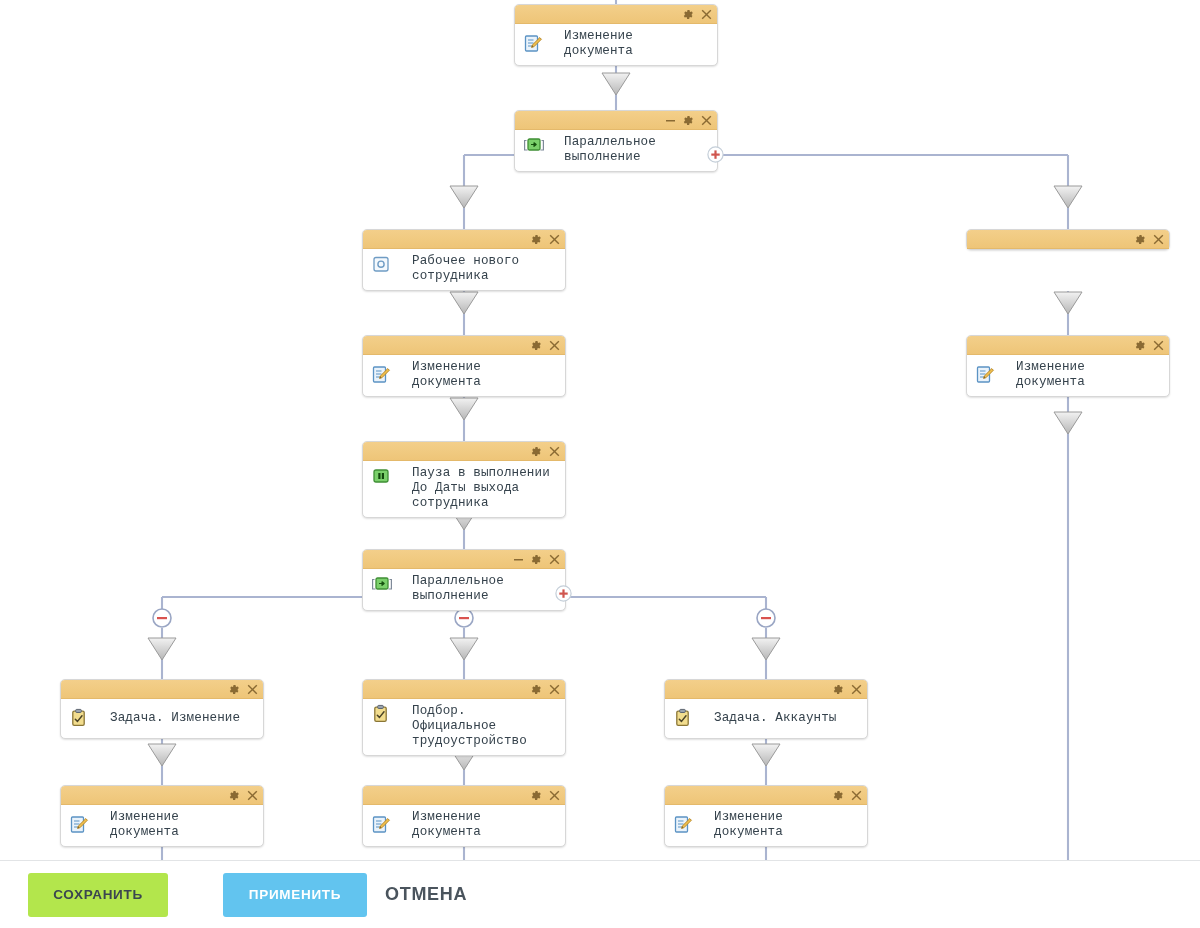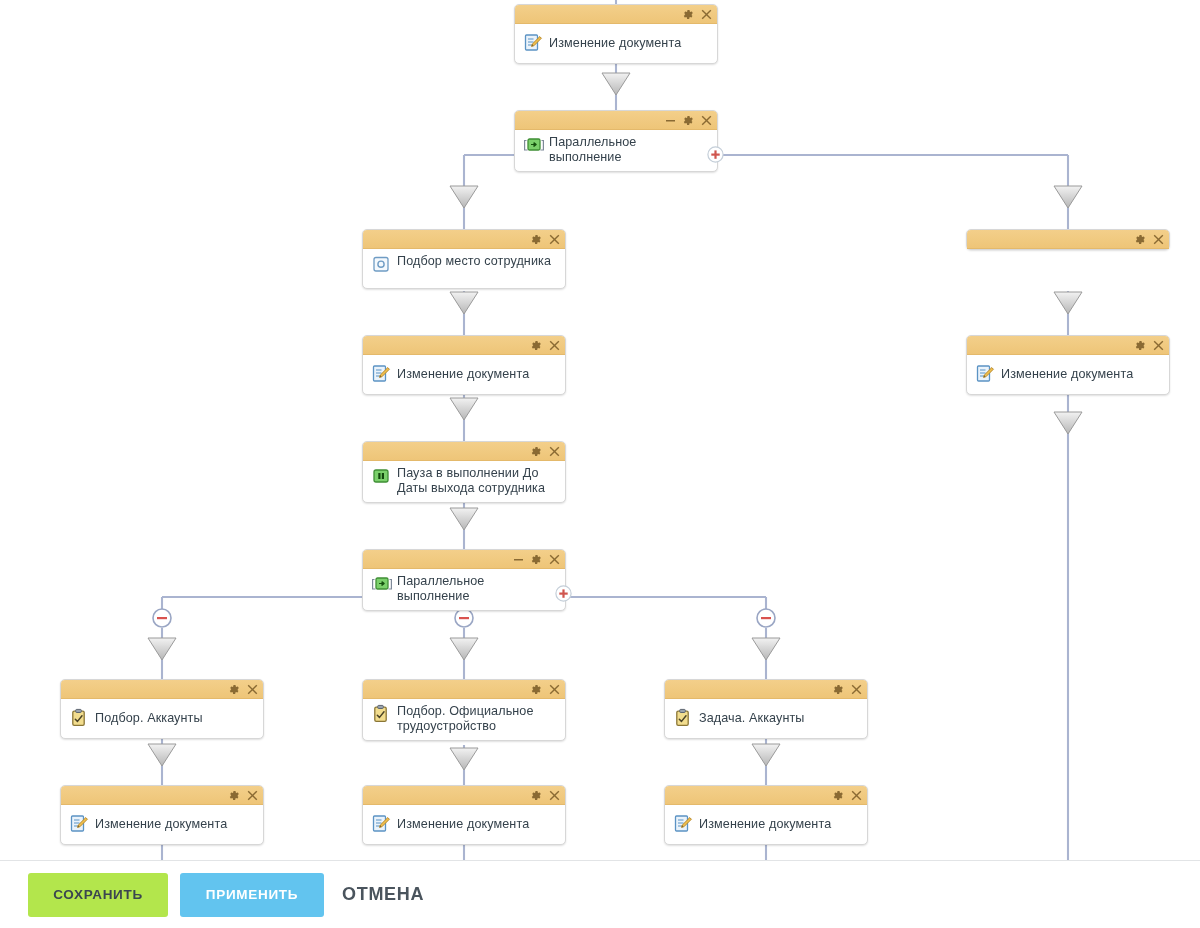--- a/index.html
+++ b/index.html
@@ -61,23 +61,24 @@
     width: 11px; height: 11px;
     position: relative;
     flex: 0 0 auto;
     cursor: pointer;
   }
   .hicon svg { display: block; }
 
   .node-body {
     display: flex;
     align-items: center;
-    gap: 6px;
+    gap: 21px;
     padding: 5px 8px 6px 8px;
     min-height: 39px;
+    font-family: Liberation Mono, monospace;
   }
   .node-ico {
     width: 20px; height: 20px;
     flex: 0 0 20px;
     position: relative;
   }
   .node-ico svg { display: block; }
   .node-label {
     font-size: 12.6px;
     line-height: 15px;
@@ -115,21 +116,21 @@
     font-weight: bold;
     letter-spacing: .7px;
     cursor: pointer;
     height: 44px;
     padding: 0 24px;
     display: inline-flex;
     align-items: center;
     justify-content: center;
   }
   .btn-save { background: #b3e64c; color: #3b4650; min-width: 140px; }
-  .btn-apply { background: #62c4ef; color: #ffffff; min-width: 144px; }
+  .btn-apply { background: #62c4ef; color: #ffffff; min-width: 144px; margin-left: 43px; }
   .btn-cancel {
     background: transparent; color: #4a545d;
     font-weight: bold; font-size: 18px; letter-spacing: .7px;
     padding: 0 6px; height: 44px; border: none; cursor: pointer;
     display: inline-flex; align-items: center;
   }
 </style>
 </head>
 <body>
 
@@ -298,21 +299,21 @@
               </svg>
             </span>
           </div>
           <div class="node-body">
             <span class="node-ico">
               <svg width="20" height="20" viewBox="0 0 20 20">
                 <rect x="3" y="3.5" width="14" height="13.5" rx="2" fill="#f4f9fd" stroke="#6f9cc4" stroke-width="1.3"></rect>
                 <circle cx="10" cy="10.2" r="3.1" fill="none" stroke="#6f9cc4" stroke-width="1.4"></circle>
               </svg>
             </span>
-            <span class="node-label">Подбор место сотрудника</span>
+            <span class="node-label">Рабочее нового сотрудника</span>
           </div>
         </div>
         <div class="node" style="left: 362px; top: 335px;">
           <div class="node-head">
             <span class="hicon">
               <svg width="11" height="11" viewBox="0 0 24 24" fill="#8a6a33">
                 <path d="M12 8.2a3.8 3.8 0 1 0 0 7.6 3.8 3.8 0 0 0 0-7.6zm0 5.8a2 2 0 1 1 0-4 2 2 0 0 1 0 4z"></path>
                 <path d="M20.3 13.2c.05-.39.08-.79.08-1.2s-.03-.81-.09-1.2l2.03-1.58a.5.5 0 0 0 .12-.62l-1.92-3.32a.49.49 0 0 0-.59-.22l-2.39.96a7.2 7.2 0 0 0-2.07-1.2l-.36-2.54a.48.48 0 0 0-.48-.41h-3.84a.48.48 0 0 0-.47.41l-.36 2.54c-.75.31-1.45.72-2.07 1.2l-2.39-.96a.48.48 0 0 0-.59.22L1.02 8.6a.48.48 0 0 0 .12.62l2.03 1.58c-.06.39-.1.8-.1 1.2s.04.81.1 1.2L1.14 14.8a.5.5 0 0 0-.12.62l1.92 3.32c.12.22.37.3.59.22l2.39-.96c.62.48 1.32.89 2.07 1.2l.36 2.54c.4.24.24.41.47.41h3.84c.24 0 .44-.17.48-.41l.36-2.54a7.3 7.3 0 0 0 2.07-1.2l2.39.96c.22.08.47 0 .59-.22l1.92-3.32a.5.5 0 0 0-.12-.62l-2.03-1.58z" opacity="0"></path>
                 <path d="M19.14 12.94c.04-.3.06-.61.06-.94 0-.32-.02-.64-.07-.94l2.03-1.58a.49.49 0 0 0 .12-.61l-1.92-3.32a.49.49 0 0 0-.59-.22l-2.39.96a7.02 7.02 0 0 0-1.62-.94l-.36-2.54a.48.48 0 0 0-.48-.41h-3.84a.48.48 0 0 0-.47.41l-.36 2.54c-.59.24-1.13.56-1.62.94l-2.39-.96a.48.48 0 0 0-.59.22L2.74 8.87c-.12.21-.07.47.12.61l2.03 1.58c-.05.3-.09.63-.9.94h.001c0 .32.02.64.07.94l-2.03 1.58a.49.49 0 0 0-.12.61l1.92 3.32c.12.22.37.29.59.22l2.39-.96c.5.38 1.03.7 1.62.94l.36 2.54c.5.24.25.41.49.41h3.84c.24 0 .44-.17.47-.41l.36-2.54c.59-.24 1.13-.56 1.62-.94l2.39.96c.22.08.47 0 .59-.22l1.92-3.32a.49.49 0 0 0-.12-.61l-2.03-1.58z"></path>
               </svg>
@@ -420,21 +421,21 @@
             </span>
           </div>
           <div class="node-body">
             <span class="node-ico">
               <svg width="20" height="20" viewBox="0 0 20 20">
                 <rect x="3.8" y="3.2" width="11.4" height="14.2" rx="1.4" fill="#f2dd8e" stroke="#8a7636" stroke-width="1.3"></rect>
                 <rect x="6.7" y="1.4" width="5.6" height="3.1" rx="1" fill="#9aa3ad" stroke="#5e6670" stroke-width="1"></rect>
                 <path d="M6.3 11.2 L8.5 13.4 L13 7.8" fill="none" stroke="#4a4326" stroke-width="1.5" stroke-linecap="round" stroke-linejoin="round"></path>
               </svg>
             </span>
-            <span class="node-label">Подбор. Аккаунты</span>
+            <span class="node-label">Задача. Изменение</span>
           </div>
         </div>
         <div class="node two-line" style="left: 362px; top: 679px;">
           <div class="node-head">
             <span class="hicon">
               <svg width="11" height="11" viewBox="0 0 24 24" fill="#8a6a33">
                 <path d="M12 8.2a3.8 3.8 0 1 0 0 7.6 3.8 3.8 0 0 0 0-7.6zm0 5.8a2 2 0 1 1 0-4 2 2 0 0 1 0 4z"></path>
                 <path d="M20.3 13.2c.05-.39.08-.79.08-1.2s-.03-.81-.09-1.2l2.03-1.58a.5.5 0 0 0 .12-.62l-1.92-3.32a.49.49 0 0 0-.59-.22l-2.39.96a7.2 7.2 0 0 0-2.07-1.2l-.36-2.54a.48.48 0 0 0-.48-.41h-3.84a.48.48 0 0 0-.47.41l-.36 2.54c-.75.31-1.45.72-2.07 1.2l-2.39-.96a.48.48 0 0 0-.59.22L1.02 8.6a.48.48 0 0 0 .12.62l2.03 1.58c-.06.39-.1.8-.1 1.2s.04.81.1 1.2L1.14 14.8a.5.5 0 0 0-.12.62l1.92 3.32c.12.22.37.3.59.22l2.39-.96c.62.48 1.32.89 2.07 1.2l.36 2.54c.4.24.24.41.47.41h3.84c.24 0 .44-.17.48-.41l.36-2.54a7.3 7.3 0 0 0 2.07-1.2l2.39.96c.22.08.47 0 .59-.22l1.92-3.32a.5.5 0 0 0-.12-.62l-2.03-1.58z" opacity="0"></path>
                 <path d="M19.14 12.94c.04-.3.06-.61.06-.94 0-.32-.02-.64-.07-.94l2.03-1.58a.49.49 0 0 0 .12-.61l-1.92-3.32a.49.49 0 0 0-.59-.22l-2.39.96a7.02 7.02 0 0 0-1.62-.94l-.36-2.54a.48.48 0 0 0-.48-.41h-3.84a.48.48 0 0 0-.47.41l-.36 2.54c-.59.24-1.13.56-1.62.94l-2.39-.96a.48.48 0 0 0-.59.22L2.74 8.87c-.12.21-.07.47.12.61l2.03 1.58c-.05.3-.09.63-.9.94h.001c0 .32.02.64.07.94l-2.03 1.58a.49.49 0 0 0-.12.61l1.92 3.32c.12.22.37.29.59.22l2.39-.96c.5.38 1.03.7 1.62.94l.36 2.54c.5.24.25.41.49.41h3.84c.24 0 .44-.17.47-.41l.36-2.54c.59-.24 1.13-.56 1.62-.94l2.39.96c.22.08.47 0 .59-.22l1.92-3.32a.49.49 0 0 0-.12-.61l-2.03-1.58z"></path>
               </svg>

